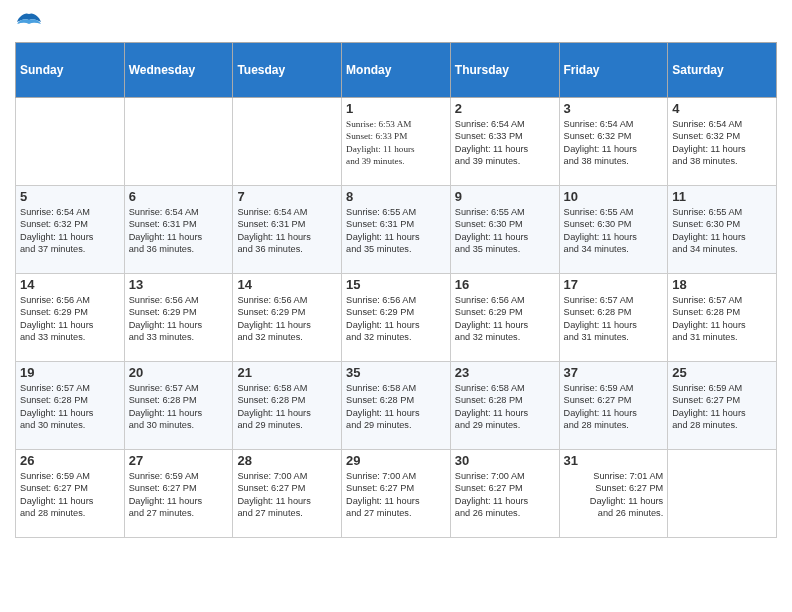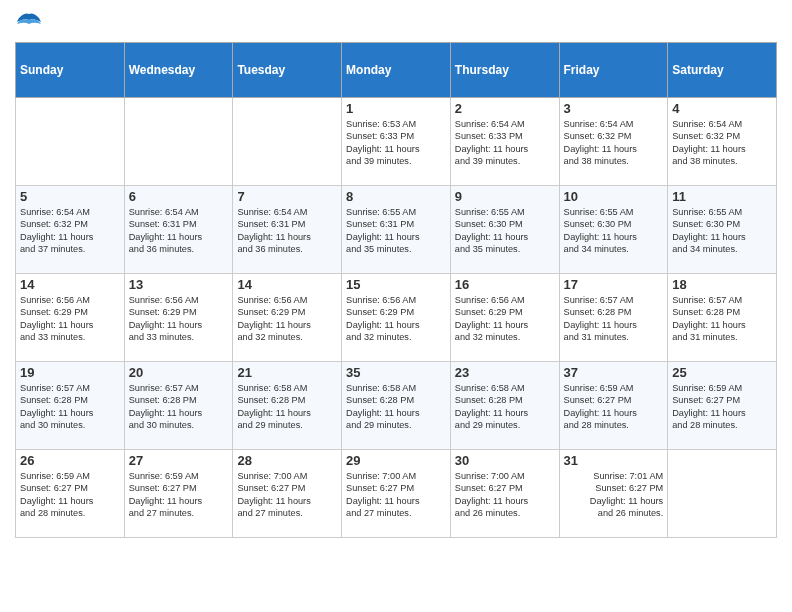--- a/index.html
+++ b/index.html
@@ -122,21 +122,21 @@
         <th>Saturday</th>
       </tr>
   </thead>
   <tbody id="calendar-body">
   <tr>
         <td></td>
         <td></td>
         <td></td>
         <td>
           <span class="day-num">1</span>
-          <div class="cell-detail" style="white-space: pre-line;">Sunrise: 6:53 AM
+          <div class="cell-detail" style="white-space: pre-line; font-family: Liberation Serif, serif;">Sunrise: 6:53 AM
 Sunset: 6:33 PM
 Daylight: 11 hours
 and 39 minutes.</div>
         </td>
         <td>
           <span class="day-num">2</span>
           <div class="cell-detail" style="white-space: pre-line;">Sunrise: 6:54 AM
 Sunset: 6:33 PM
 Daylight: 11 hours
 and 39 minutes.</div>

